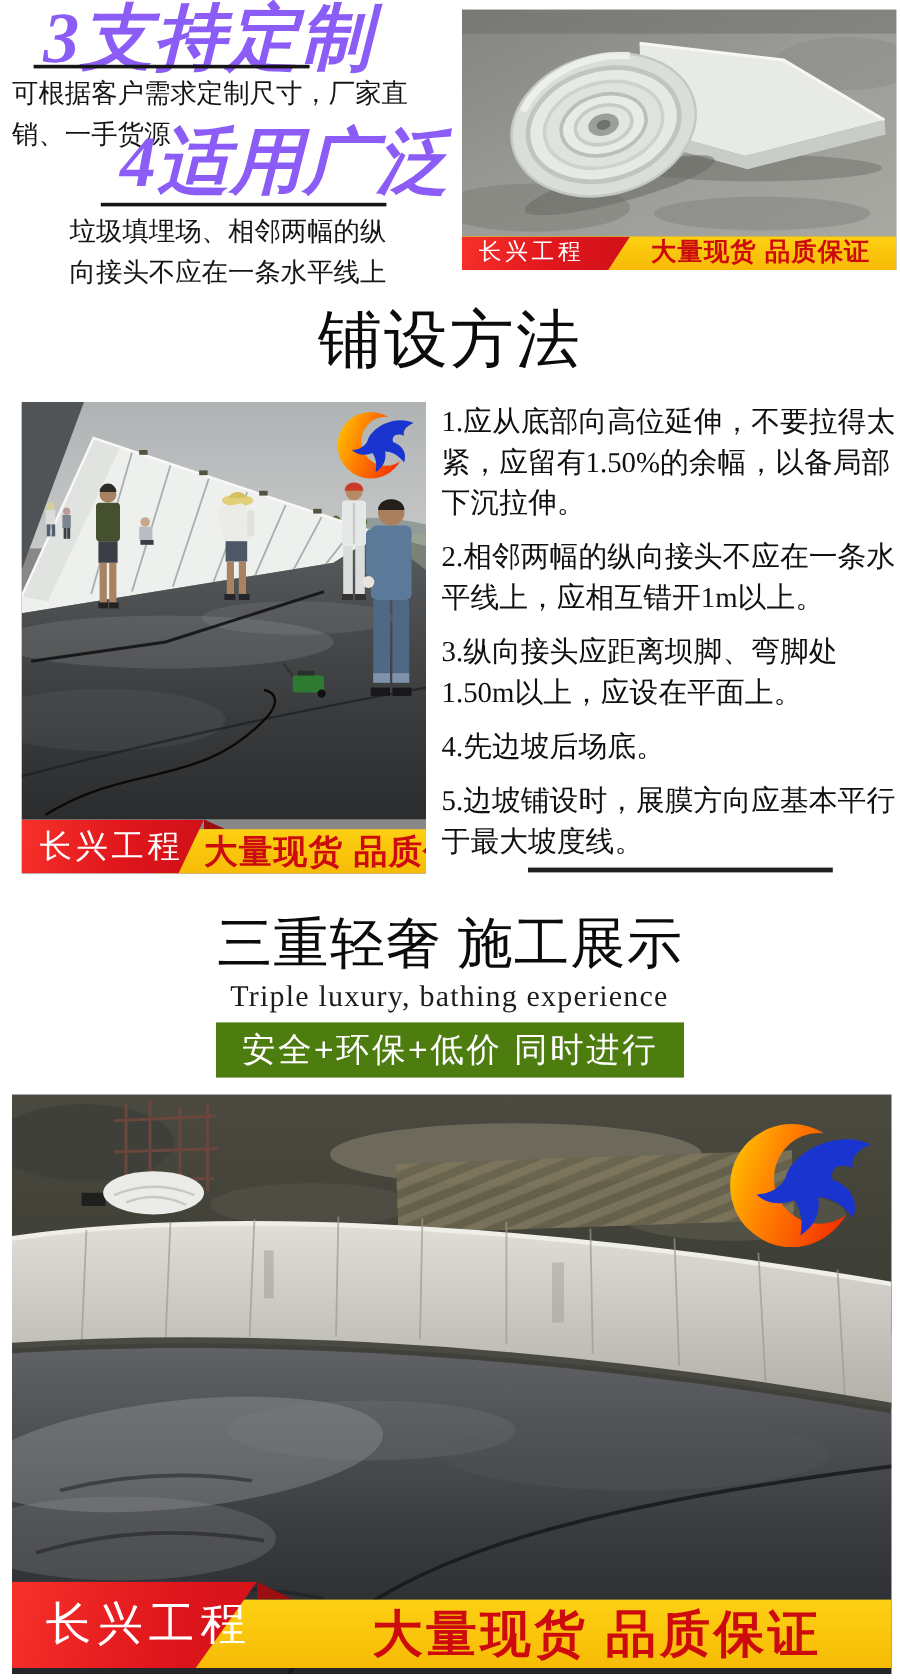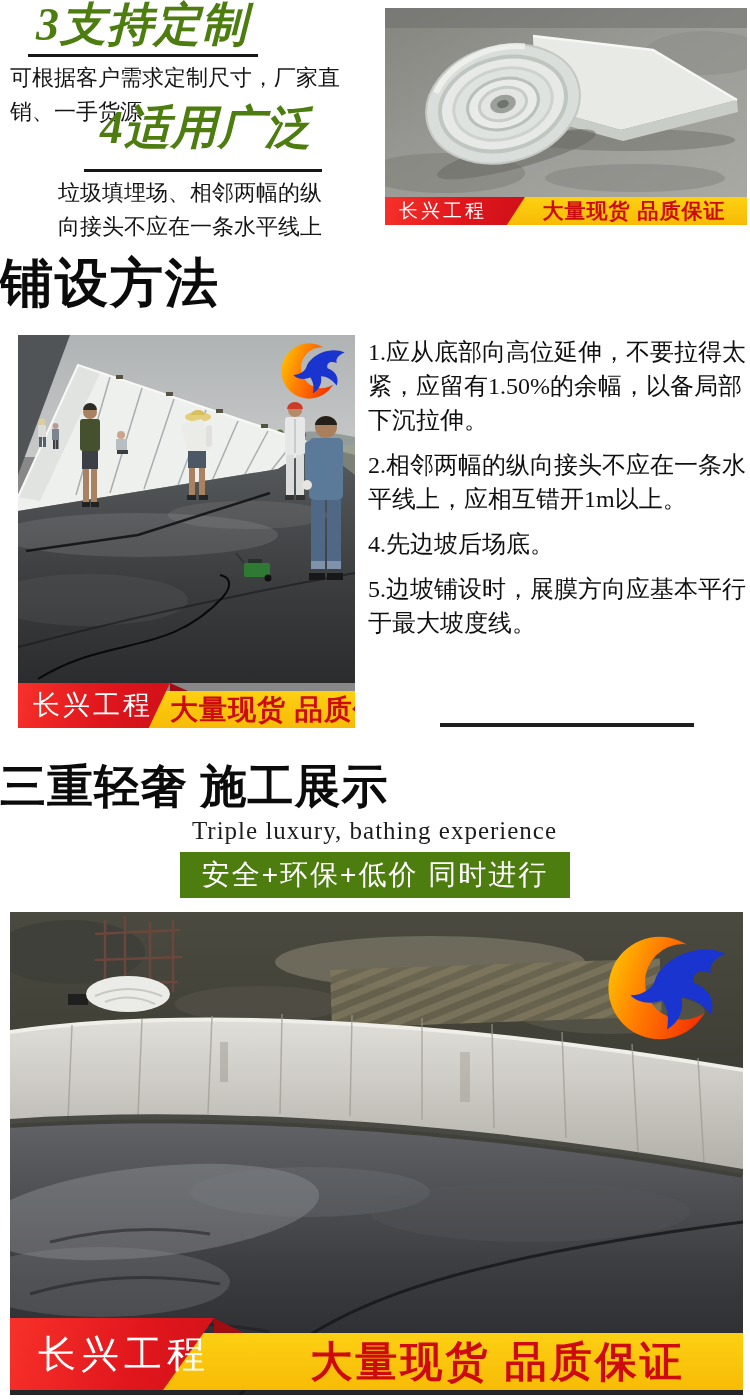--- a/index.html
+++ b/index.html
@@ -1,26 +1,26 @@
 <!DOCTYPE html>
 <html><head>
 <meta charset="utf-8">
 <style>
   html,body{margin:0;padding:0;background:#ffffff;}
   #root{position:relative;width:750px;height:1400px;background:#fff;overflow:hidden;
         font-family:"Liberation Serif","DejaVu Serif",serif;color:#111;}
   .abs{position:absolute;}
 
   
-  .feat-head{font-style:italic;font-weight:bold;font-size:46px;line-height:1.08;letter-spacing:1px;color:#4d7c0f;white-space:nowrap;}
+  .feat-head{font-style:italic;font-weight:bold;font-size:60px;line-height:1.08;letter-spacing:1px;color:#8b5cf6;white-space:nowrap;}
   .feat-rule{background:#161616;height:3px;}
   .feat-body{font-size:22px;line-height:1.55;color:#151515;}
 
   
-  .big-title{width:750px;font-weight:bold;color:#0b0b0b;}
+  .big-title{width:750px;text-align:center;font-weight:normal;color:#0b0b0b;}
   .title-lay{top:248px;left:0;font-size:53px;letter-spacing:2px;}
   .title-show{top:756px;left:0;font-size:46px;letter-spacing:1px;}
   .subtitle{top:817px;left:0;width:749px;text-align:center;font-size:25px;letter-spacing:1px;color:#1c1c1c;}
   .dark-bar{left:180px;top:852px;width:390px;height:46px;background:#4d7c0f;color:#fff;
             font-family:"Liberation Sans","DejaVu Sans",sans-serif;
             font-size:28px;line-height:46px;text-align:center;letter-spacing:2px;}
 
   
   .steps{left:368px;top:335px;width:380px;font-size:24px;line-height:34px;color:#101010;}
   .steps p{margin:0 0 11px 0;}
@@ -269,20 +269,21 @@
     <div class="bn-yellow b2-yellow"></div>
     <div class="bn-red b2-red"></div>
     <div class="bn-fold b2-fold"></div>
     <div class="bn-brand b2-brand">长兴工程</div>
     <div class="bn-slogan b2-slogan">大量现货 品质保证</div>
   </div>
 
   <div class="abs steps">
     <p>1.应从底部向高位延伸，不要拉得太紧，应留有1.50%的余幅，以备局部下沉拉伸。</p>
     <p>2.相邻两幅的纵向接头不应在一条水平线上，应相互错开1m以上。</p>
+    <p>3.纵向接头应距离坝脚、弯脚处1.50m以上，应设在平面上。</p>
     <p>4.先边坡后场底。</p>
     <p>5.边坡铺设时，展膜方向应基本平行于最大坡度线。</p>
   </div>
   <div class="abs steps-rule"></div>
 
   <div class="abs big-title title-show">三重轻奢 施工展示</div>
   <div class="abs subtitle">Triple luxury, bathing experience</div>
   <div class="abs dark-bar">安全+环保+低价 同时进行</div>
 
   <div id="photo3" class="abs photo">

